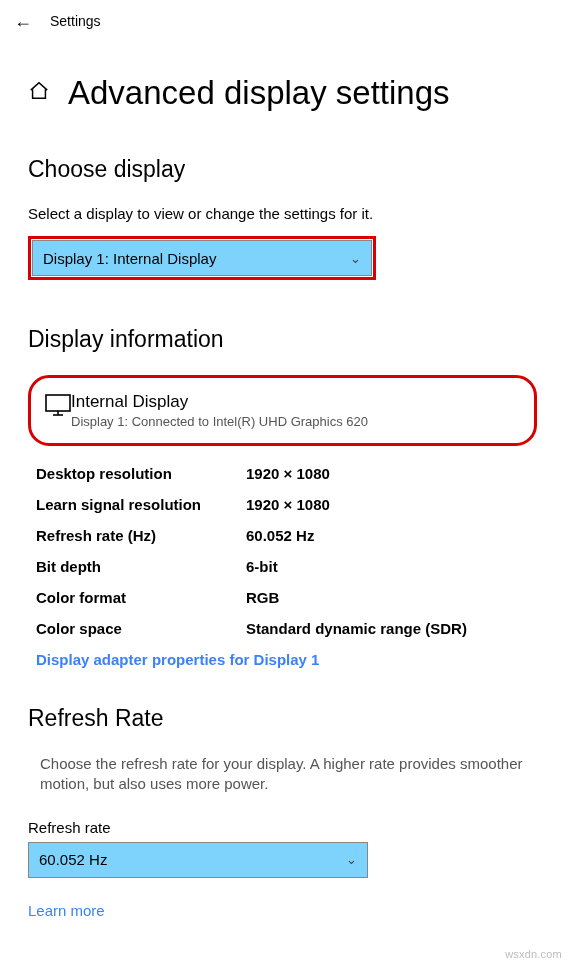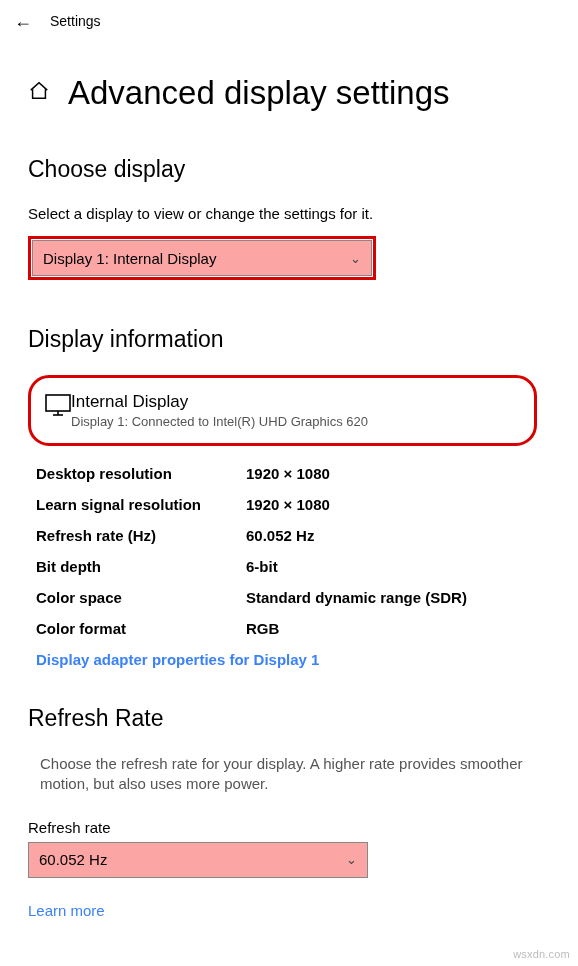--- a/index.html
+++ b/index.html
@@ -40,21 +40,21 @@
     .subtext { font-size: 15px; margin-bottom: 14px; }
     .dropdown {
       border: 1px solid #888;
       width: 340px;
       height: 36px;
       display: flex;
       align-items: center;
       justify-content: space-between;
       padding: 0 10px;
       font-size: 15px;
-      background: #fca5a5;
+      background: #7dd3fc;
       cursor: pointer;
     }
     .chevron { font-size: 13px; color: #444; }
     .highlight-red { border: 3px solid #d80000; padding: 1px; display: inline-block; }
     .highlight-red-block { border: 3px solid #d80000; }
     .display-info-block {
       margin-top: 46px;
     }
     .display-card {
       display: flex;
@@ -70,21 +70,21 @@
     .props { padding: 2px 8px 12px 8px; }
     .prop-row { display: flex; padding: 7px 0; font-size: 15px; font-weight: bold; }
     .prop-key { width: 210px; }
     .prop-val { color: #000; }
     .link { color: #3b82f6; font-size: 15px; cursor: pointer; }
     .rr-section { margin-top: 18px; }
     .rr-desc { font-size: 15px; color: #555; line-height: 1.35; margin-bottom: 24px; margin-left: 12px; }
     .rr-field-label { font-size: 15px; margin-bottom: 6px; }
     .watermark {
       position: absolute;
-      right: 8px;
+      right: 16px;
       bottom: 6px;
       font-size: 11px;
       color: #bcbcbc;
       letter-spacing: 0.2px;
     }
   </style>
 </head>
 <body>
 
 <div class="top-bar">
@@ -142,26 +142,26 @@
       </div>
       <div class="prop-row">
         <span class="prop-key">Refresh rate (Hz)</span>
         <span class="prop-val">60.052 Hz</span>
       </div>
       <div class="prop-row">
         <span class="prop-key">Bit depth</span>
         <span class="prop-val">6-bit</span>
       </div>
       <div class="prop-row">
+        <span class="prop-key">Color format</span>
+        <span class="prop-val">RGB</span>
+      </div>
+      <div class="prop-row">
         <span class="prop-key">Color space</span>
         <span class="prop-val">Standard dynamic range (SDR)</span>
-      </div>
-      <div class="prop-row">
-        <span class="prop-key">Color format</span>
-        <span class="prop-val">RGB</span>
       </div>
       <div class="prop-row">
         <span class="link">Display adapter properties for Display 1</span>
       </div>
     </div>
   </div>
 
   <div class="rr-section">
     <h2 class="section-heading">Refresh Rate</h2>
     <p class="rr-desc">Choose the refresh rate for your display. A higher rate provides smoother motion, but also uses more power.</p>

